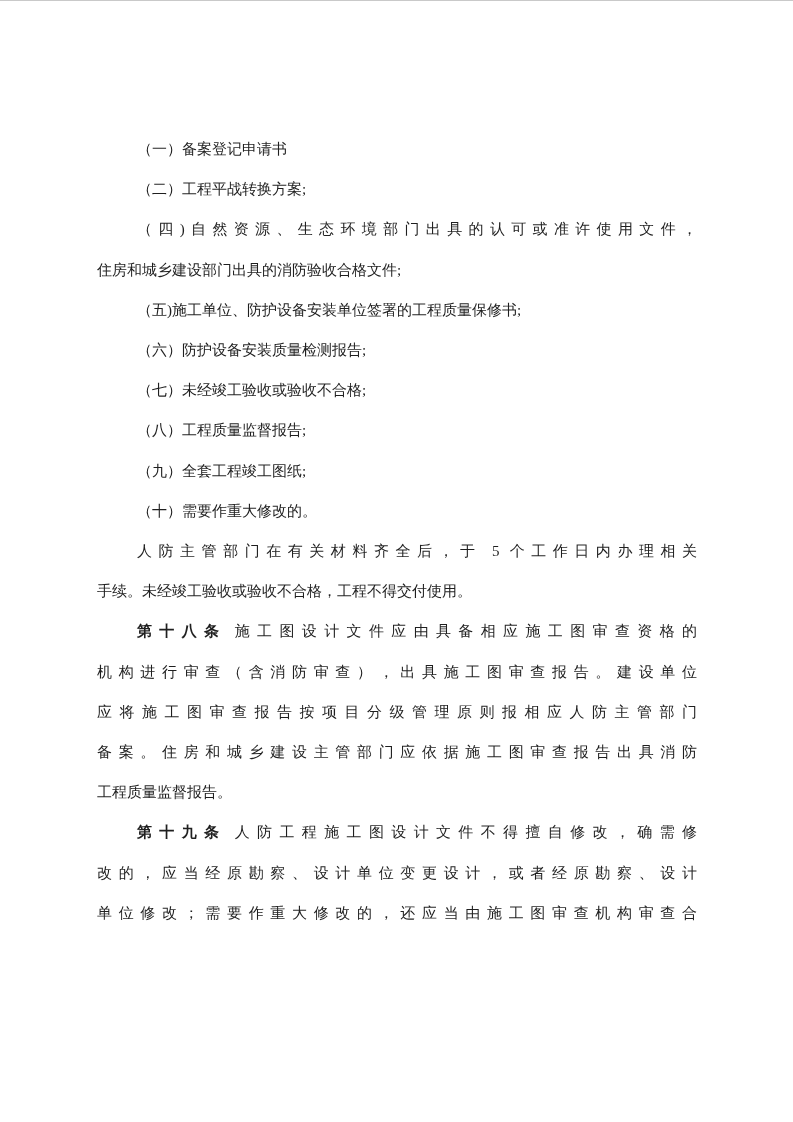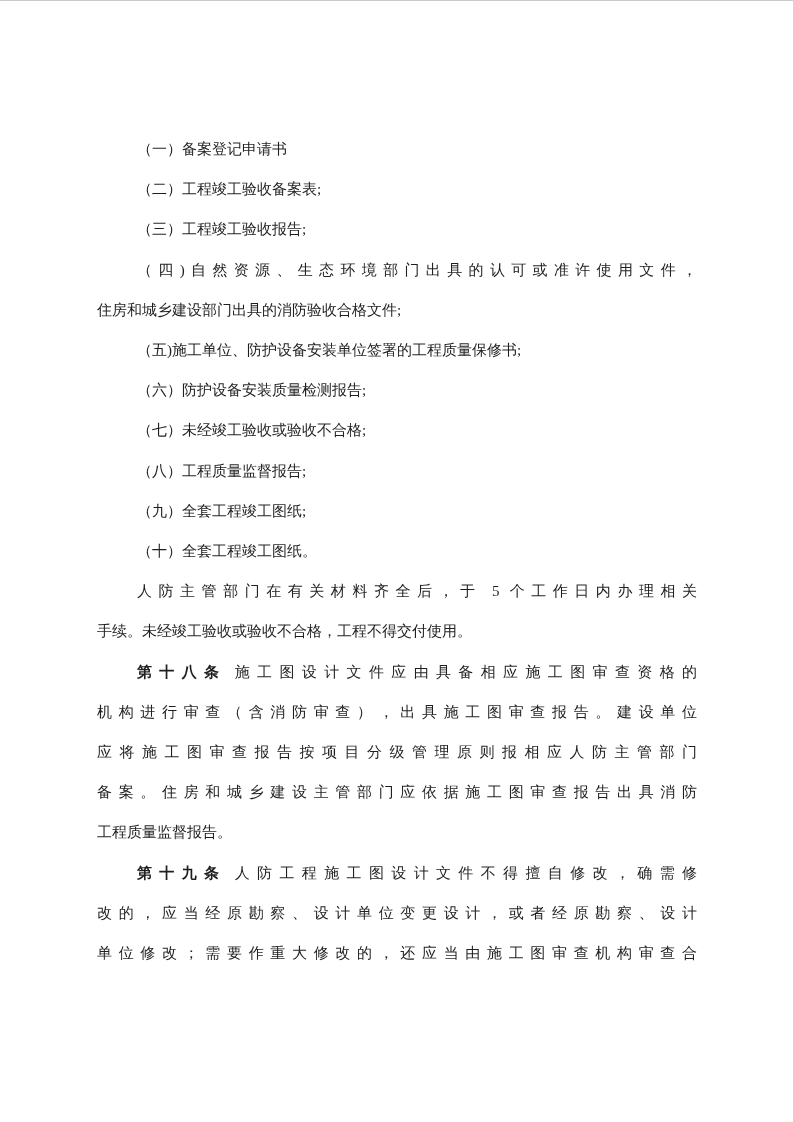--- a/index.html
+++ b/index.html
@@ -41,30 +41,29 @@
   }
 </style>
 </head>
 <body>
 
 <div class="top-edge"></div>
 
 <div class="doc">
   <div>
       <div class="line indent"><span>（一）备案登记申请书</span></div>
-      <div class="line indent"><span>（二）工程竣工验收备案表;</span></div>
-      <div class="line indent"><span>（三）工程竣工验收报告;</span></div>
+      <div class="line indent"><span>（二）工程平战转换方案;</span></div>
       <div class="line indent stretch"><span>（四)自然资源、生态环境部门出具的认可或准许使用文件，</span></div>
       <div class="line"><span>住房和城乡建设部门出具的消防验收合格文件;</span></div>
       <div class="line indent"><span>（五)施工单位、防护设备安装单位签署的工程质量保修书;</span></div>
       <div class="line indent"><span>（六）防护设备安装质量检测报告;</span></div>
       <div class="line indent"><span>（七）未经竣工验收或验收不合格;</span></div>
       <div class="line indent"><span>（八）工程质量监督报告;</span></div>
       <div class="line indent"><span>（九）全套工程竣工图纸;</span></div>
-      <div class="line indent"><span>（十）全套工程竣工图纸。</span></div>
+      <div class="line indent"><span>（十）需要作重大修改的。</span></div>
       <div class="line indent stretch"><span>人防主管部门在有关材料齐全后，于 5 个工作日内办理相关</span></div>
       <div class="line"><span>手续。未经竣工验收或验收不合格，工程不得交付使用。</span></div>
       <div class="line indent stretch"><span class="art">第十八条</span><span>施工图设计文件应由具备相应施工图审查资格的</span></div>
       <div class="line stretch"><span>机构进行审查（含消防审查），出具施工图审查报告。建设单位</span></div>
       <div class="line stretch"><span>应将施工图审查报告按项目分级管理原则报相应人防主管部门</span></div>
       <div class="line stretch"><span>备案。住房和城乡建设主管部门应依据施工图审查报告出具消防</span></div>
       <div class="line"><span>工程质量监督报告。</span></div>
       <div class="line indent stretch"><span class="art">第十九条</span><span>人防工程施工图设计文件不得擅自修改，确需修</span></div>
       <div class="line stretch"><span>改的，应当经原勘察、设计单位变更设计，或者经原勘察、设计</span></div>
       <div class="line stretch"><span>单位修改；需要作重大修改的，还应当由施工图审查机构审查合</span></div>

